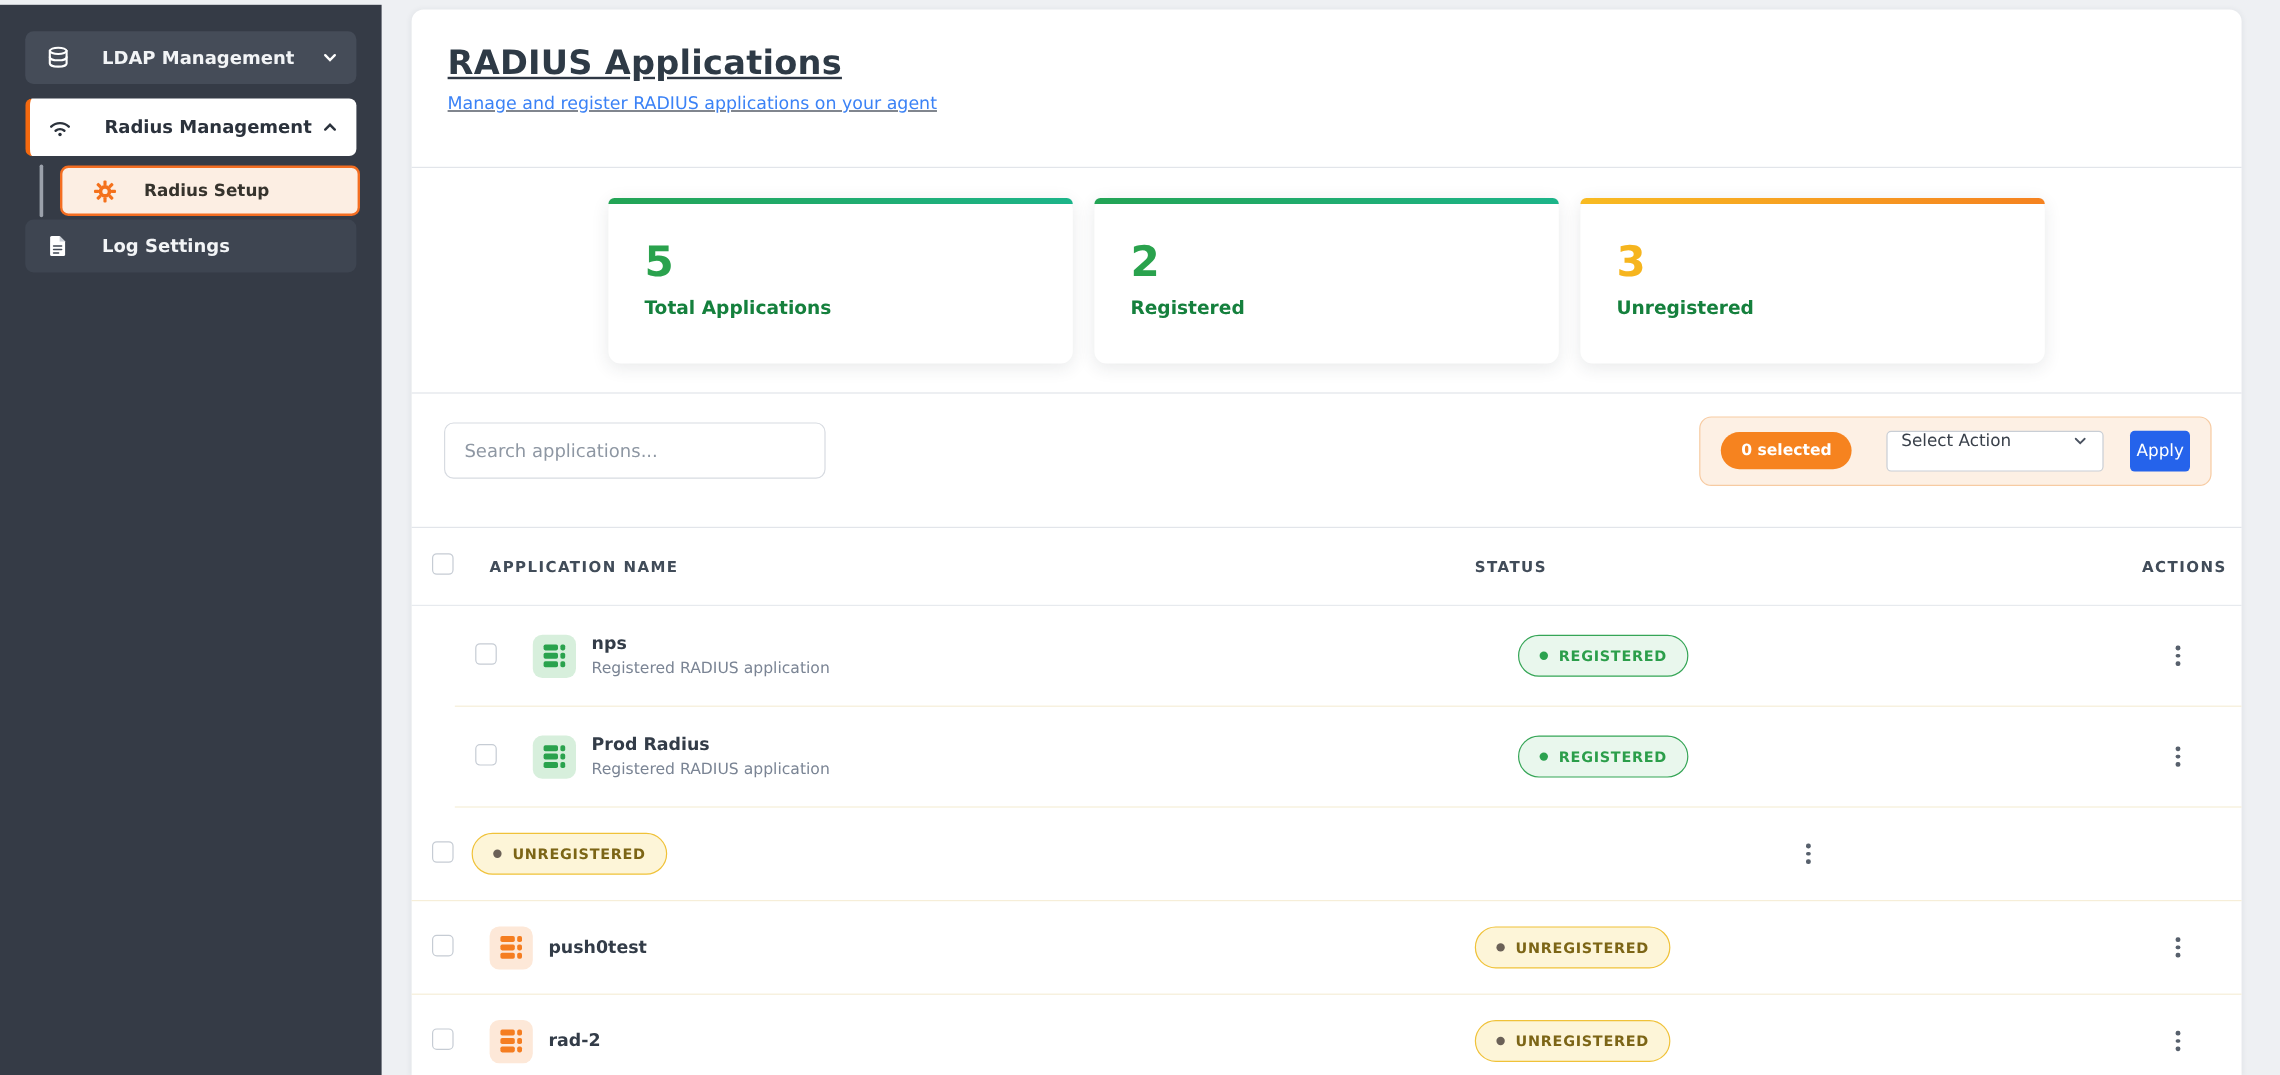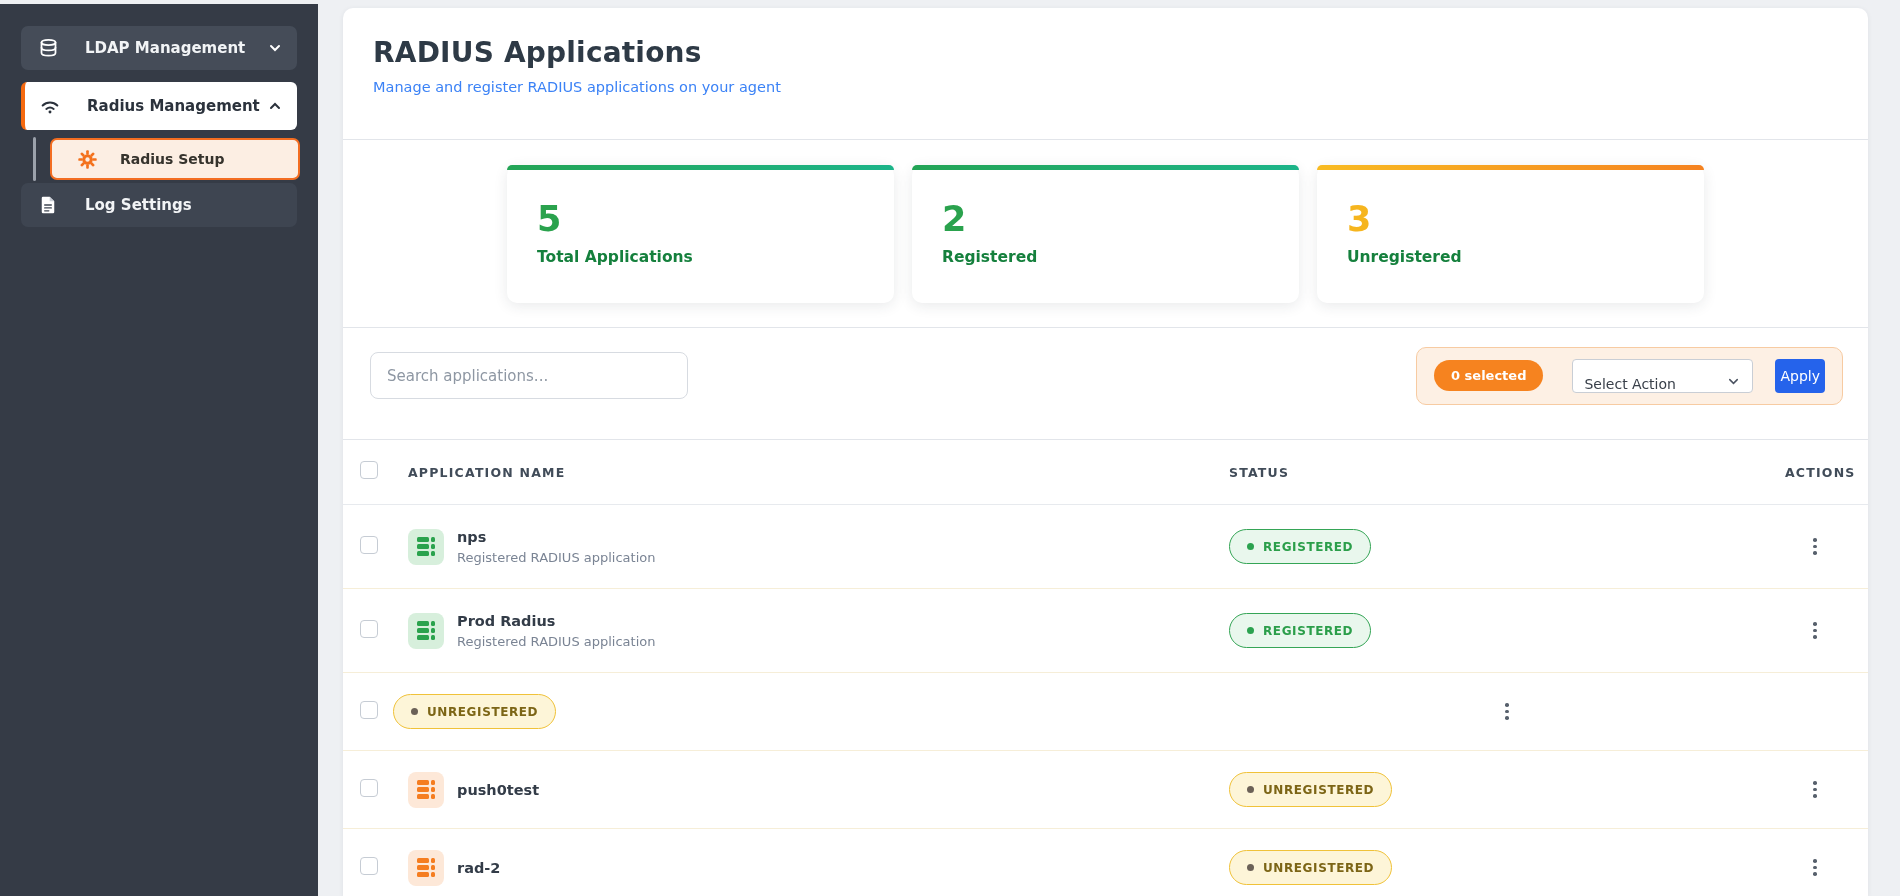--- a/index.html
+++ b/index.html
@@ -35,21 +35,21 @@
   .item-setup .lbl { margin-left:22px; }
   .indent-line { position:absolute; left:33px; top:133px; width:3px; height:44px; background:#9ba1ab; border-radius:2px; }
   .item-logs { background:#3e4551; }
 
   
   .main {
     position:absolute; left:343px; top:8px; width:1525px; height:888px;
     background:#ffffff; border-radius:10px 10px 0 0;
     box-shadow:0 1px 5px rgba(40,50,60,.08);
   }
-  .page-header { height:132px; padding:28px 46px 0 30px; border-bottom:1px solid #e2e5ea; }
+  .page-header { height:132px; padding:28px 46px 0 30px; border-bottom:1px solid #e2e5ea;text-decoration:underline; }
   .page-title { font-size:28px; font-weight:700; color:#2e3a46; letter-spacing:.2px; }
   .page-sub { margin-top:10px; font-size:14.5px; color:#3b82f6; }
 
   
   .stats { height:188px; display:flex; align-items:center; justify-content:center; gap:18px; border-bottom:1px solid #e2e5ea; }
   .stat-card {
     width:387px; height:138px; background:#fff; border-radius:10px;
     box-shadow:0 3px 14px rgba(40,50,60,.10); position:relative;
     display:flex; flex-direction:column; justify-content:center; padding-left:30px; gap:11px;
   }
@@ -75,37 +75,37 @@
   .bulk-bar {
     width:427px; height:58px; background:#fdf0e4; border:1px solid #f7cba2;
     border-radius:10px; display:flex; align-items:center; padding:0 17px;
   }
   .sel-badge {
     background:#f6831f; color:#fff; font-size:13px; font-weight:700;
     padding:8px 17px; border-radius:17px; white-space:nowrap;
   }
   .action-select {
     margin-left:29px; width:198px; height:34px; background:#fff;
-    border:1px solid #c9ced5; border-radius:4px; display:flex; align-items:flex-end;
+    border:1px solid #c9ced5; border-radius:4px; display:flex; align-items:flex-start;
     justify-content:space-between; padding:0 11px; font-size:14px; color:#39404a; cursor:pointer;
   }
   .apply-btn {
     margin-left:22px; width:55px; height:34px; background:#2563eb; color:#fff;
     border:none; border-radius:4px; font-size:14px; cursor:pointer;
     font-family:"DejaVu Sans","Liberation Sans",sans-serif;
   }
 
   
   .trow { display:grid; grid-template-columns:33px 836px 1fr 60px; align-items:center; padding:0 23px 0 17px; }
   .thead { height:65px; border-bottom:1px solid #e7eaee; }
   .th { font-size:12.5px; font-weight:700; letter-spacing:1.2px; color:#414c59; }
   .th-name { padding-left:15px; }
   .th-actions { text-align:right; }
   .app-row { border-bottom:1px solid #f6eed8; }
-  .app-row.is-registered { height:84px; }
+  .app-row.is-registered { height:84px;margin-left:36px; }
   .app-row.is-unregistered { height:78px; }
   .checkbox { width:18px; height:18px; border:1.5px solid #c6ccd4; border-radius:4px; background:#fff; display:inline-block; cursor:pointer; }
   .cell-name { display:flex; align-items:center; padding-left:15px; }
   .app-icon {
     width:36px; height:36px; border-radius:8px; display:flex; flex-direction:column;
     justify-content:center; align-items:center; gap:2.5px; flex:0 0 36px;
   }
   .is-registered  .app-icon { background:#d7efdc; color:#2aa24d; }
   .is-unregistered .app-icon { background:#fde8d8; color:#f57d20; }
   .srv { display:flex; gap:2px; align-items:center; }

